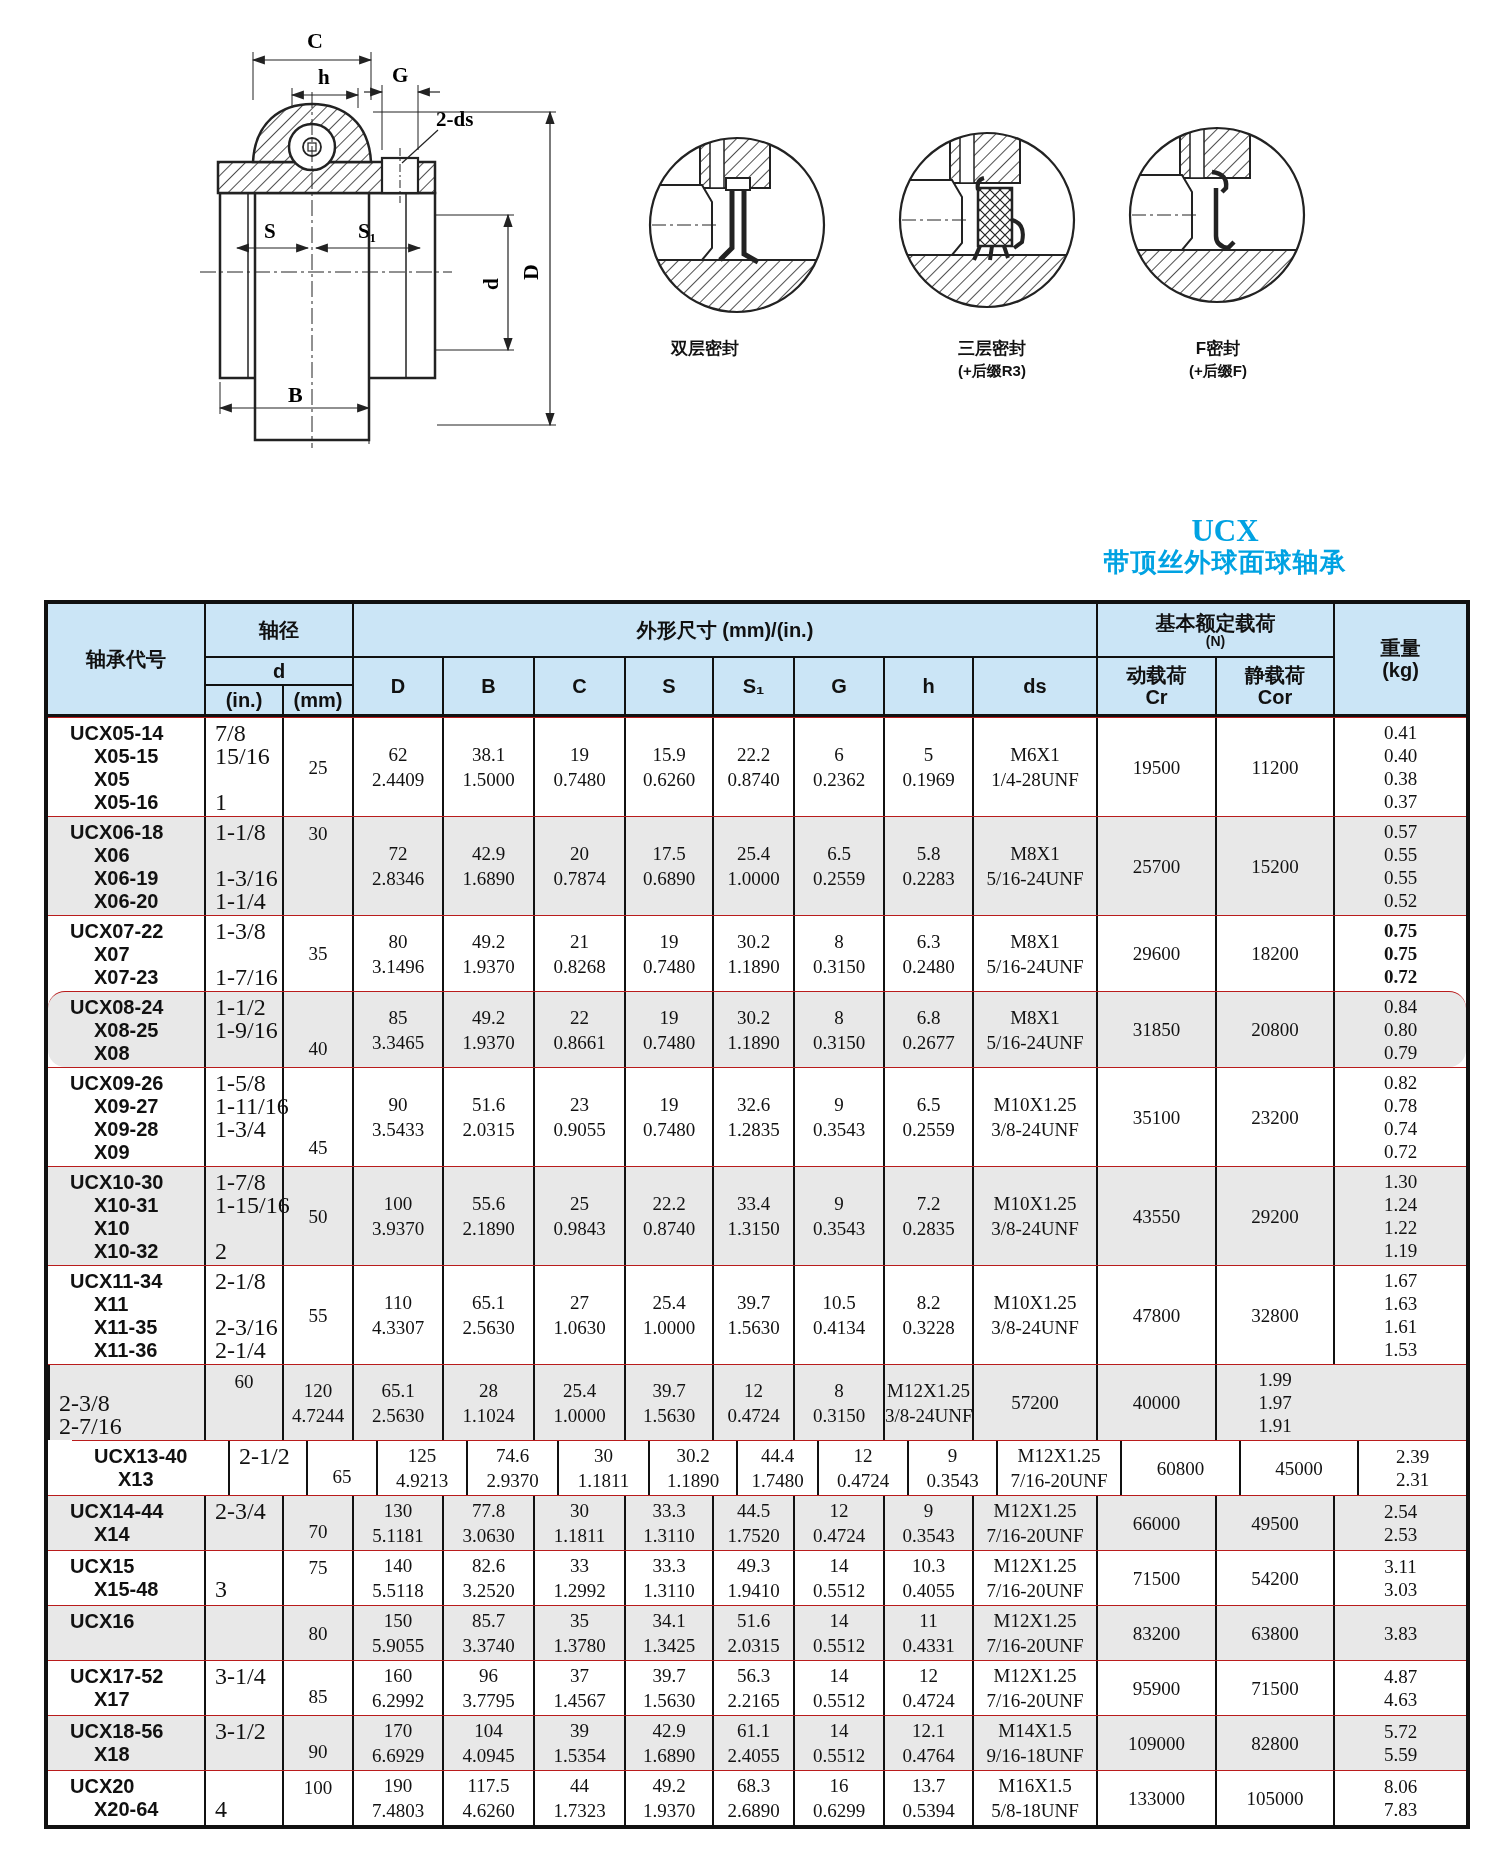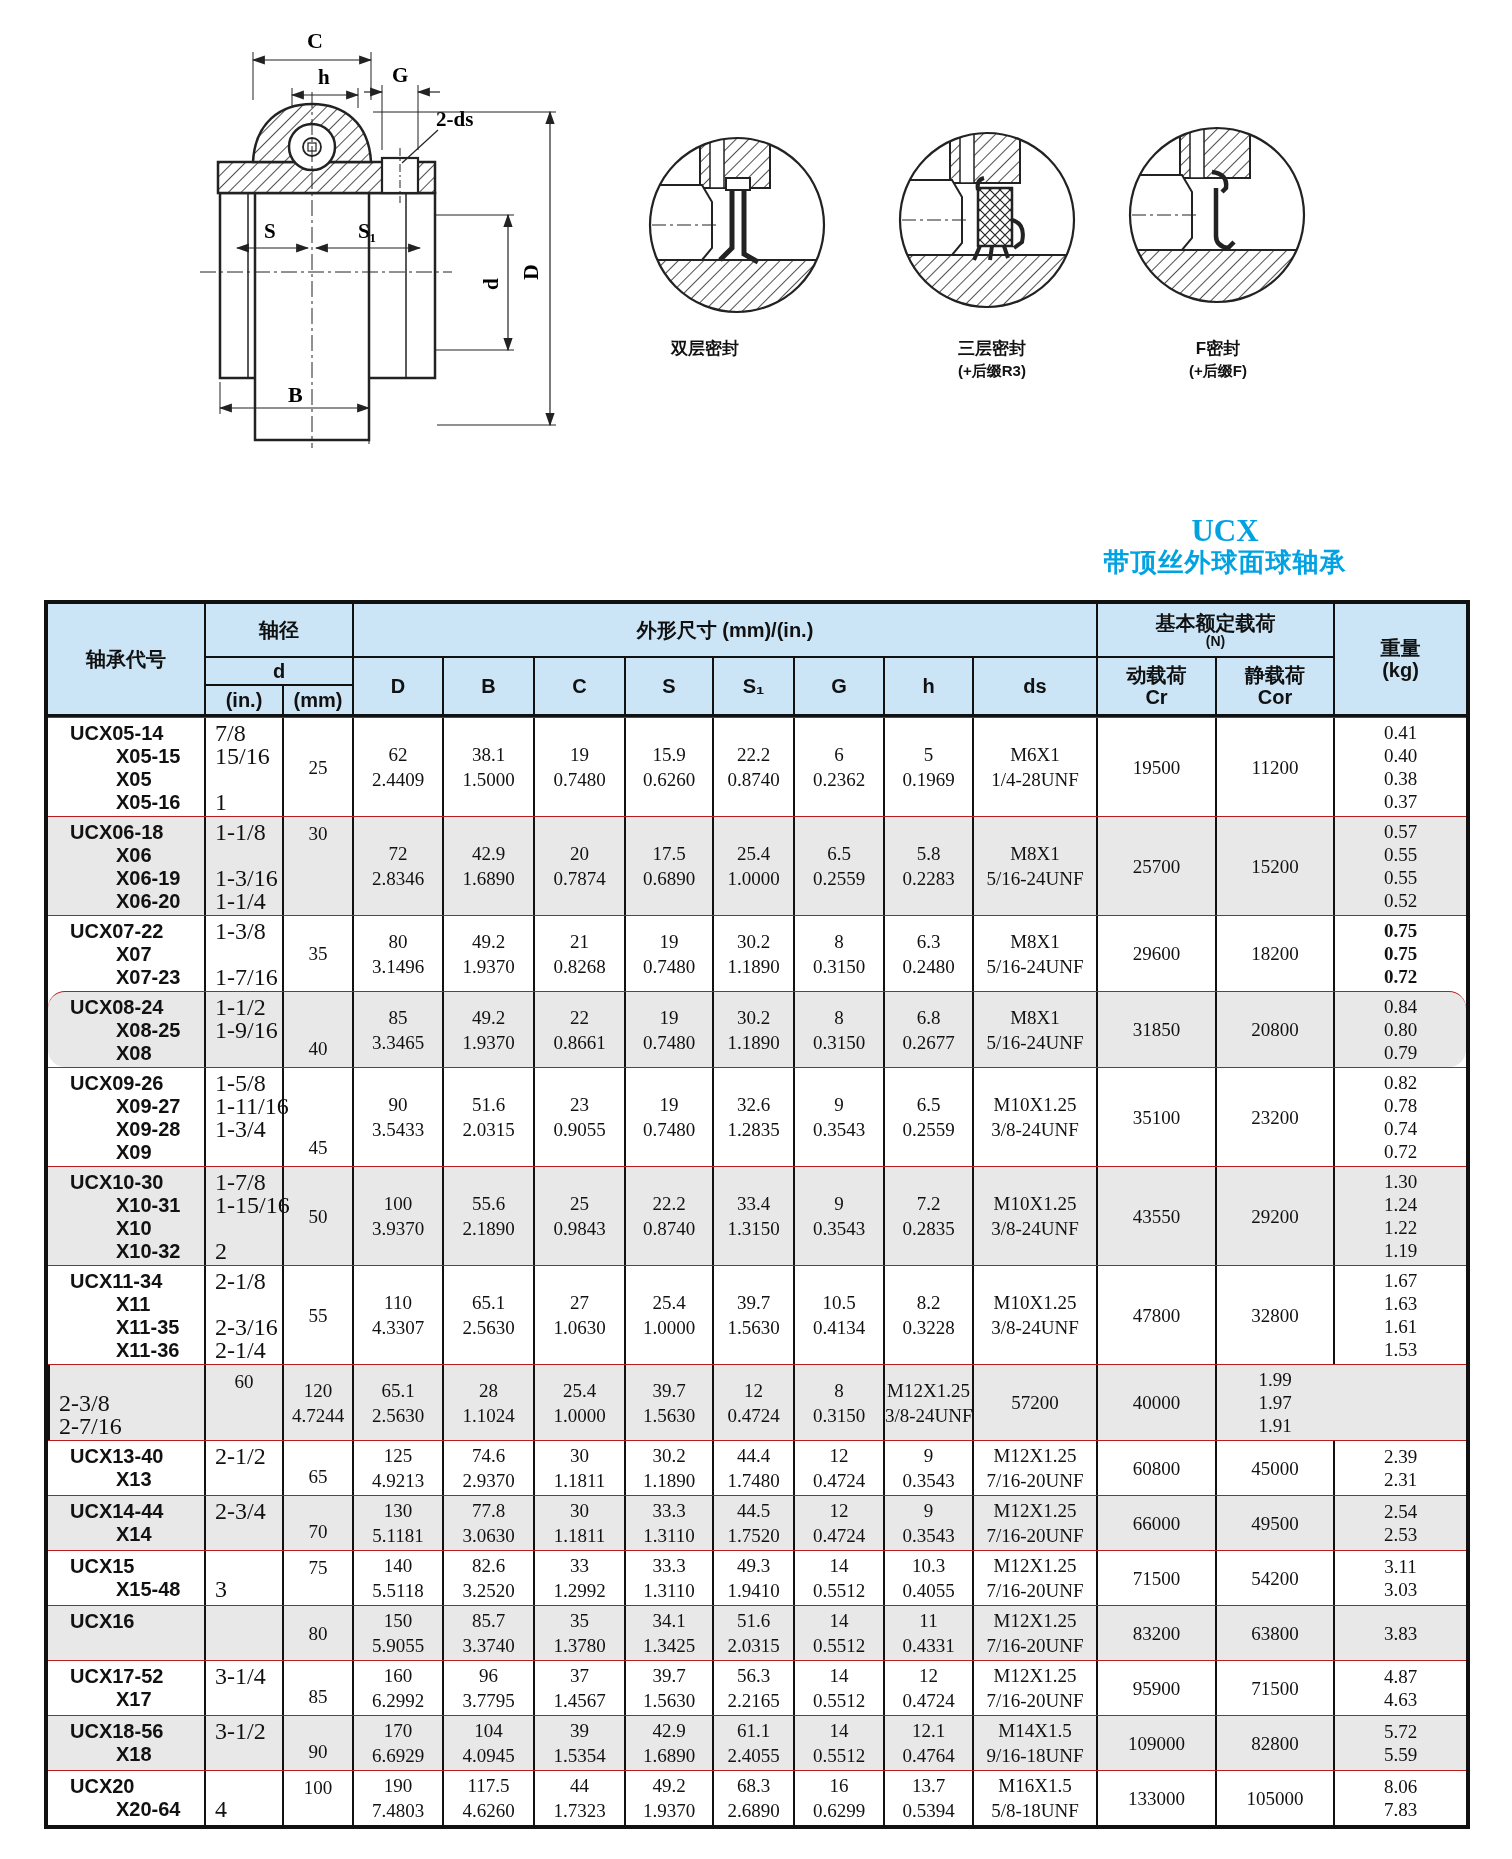--- a/index.html
+++ b/index.html
@@ -26,21 +26,21 @@
   
   .block{border-top:1px solid #b91c1c;background:#fff;}
   .block.shaded{background:#e8e8e8;}
   .cell{box-sizing:border-box;display:flex;flex-direction:column;justify-content:center;
         font-family:"Liberation Serif",serif;font-size:19px;line-height:25px;text-align:center;
         padding:2px 0;}
   .cell.cbl{border-left:2px solid #111;}
   .c-codes{font-family:"Liberation Sans",sans-serif;font-weight:bold;font-size:20px;line-height:23px;
            text-align:left;justify-content:flex-start;padding-top:4px;}
   .code-line{padding-left:22px;white-space:nowrap;}
-  .code-line.indent{padding-left:68px;}
+  .code-line.indent{padding-left:46px;}
   .c-in{font-size:24px;line-height:23px;text-align:left;justify-content:flex-start;padding-top:4px;}
   .in-line{padding-left:9px;min-height:23px;white-space:nowrap;}
   .c-mm{font-size:19px;}
   .v-top{justify-content:flex-start;padding-top:4px;}
   .v-mid{justify-content:center;}
   .v-bot{justify-content:flex-end;padding-bottom:6px;}
   .c-wt{font-size:19px;line-height:23px;}
   .wt-bold{font-weight:bold;}
   .num-line{white-space:nowrap;}
 </style>
@@ -690,21 +690,21 @@
           </div>
       <div class="cell cbl c-cor">
             <div class="num-line">40000</div>
           </div>
       <div class="cell cbl c-wt">
             <div class="num-line">1.99</div>
             <div class="num-line">1.97</div>
             <div class="num-line">1.91</div>
           </div>
     </div>
-        <div class="block grid" style="min-height: 54px;">
+        <div class="block grid" style="min-height: 54px; margin-left: 24px;">
       <div class="cell c-codes">
             <div class="code-line">UCX13-40</div>
             <div class="code-line indent">X13</div>
           </div>
       <div class="cell cbl c-in">
             <div class="in-line">2-1/2</div>
             <div class="in-line"></div>
           </div>
       <div class="cell cbl c-mm v-bot">
             <div class="num-line">65</div>

